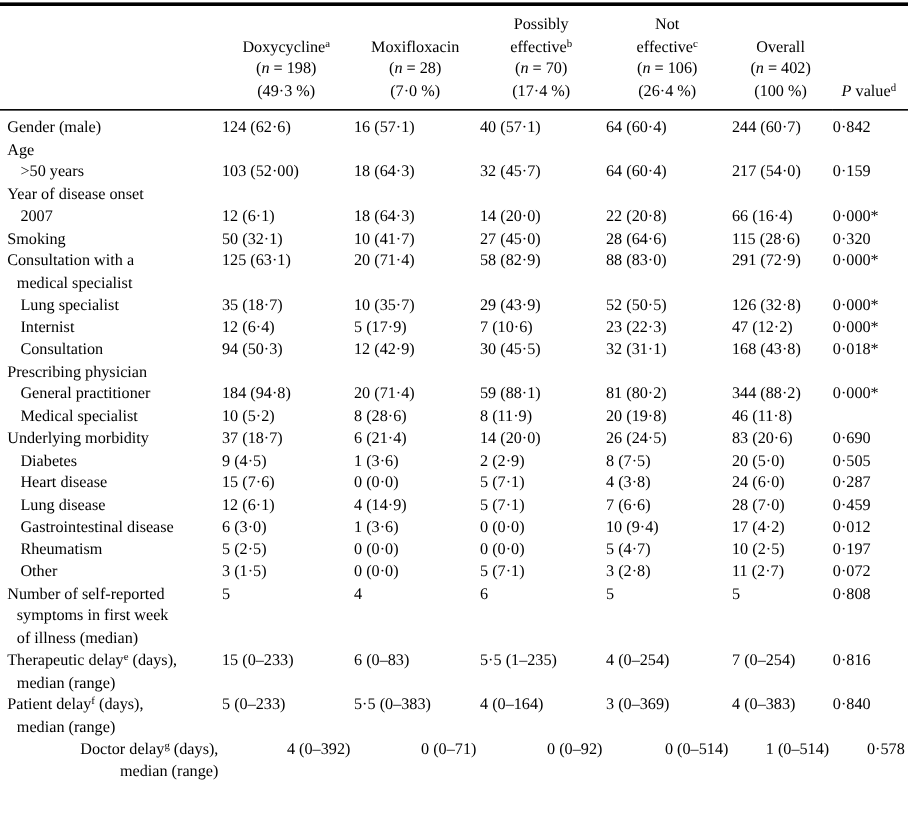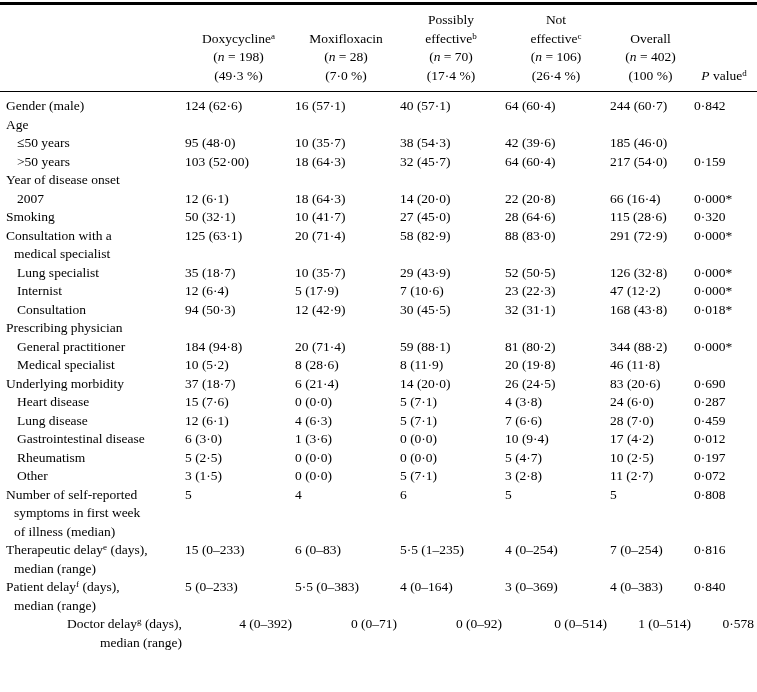--- a/index.html
+++ b/index.html
@@ -89,31 +89,20 @@
           </th>
           <td></td>
           <td></td>
           <td></td>
           <td></td>
           <td></td>
           <td></td>
         </tr>
         <tr>
           <th class="lbl ind1">
-            <span class="lab-line">≤50 years</span>
-          </th>
-          <td>95 (48·0)</td>
-          <td>10 (35·7)</td>
-          <td>38 (54·3)</td>
-          <td>42 (39·6)</td>
-          <td>185 (46·0)</td>
-          <td></td>
-        </tr>
-        <tr>
-          <th class="lbl ind1">
             <span class="lab-line">&gt;50 years</span>
           </th>
           <td>103 (52·00)</td>
           <td>18 (64·3)</td>
           <td>32 (45·7)</td>
           <td>64 (60·4)</td>
           <td>217 (54·0)</td>
           <td>0·159</td>
         </tr>
         <tr>
@@ -233,35 +222,46 @@
           </th>
           <td>37 (18·7)</td>
           <td>6 (21·4)</td>
           <td>14 (20·0)</td>
           <td>26 (24·5)</td>
           <td>83 (20·6)</td>
           <td>0·690</td>
         </tr>
         <tr>
           <th class="lbl ind1">
+            <span class="lab-line">Diabetes</span>
+          </th>
+          <td>9 (4·5)</td>
+          <td>1 (3·6)</td>
+          <td>2 (2·9)</td>
+          <td>8 (7·5)</td>
+          <td>20 (5·0)</td>
+          <td>0·505</td>
+        </tr>
+        <tr>
+          <th class="lbl ind1">
             <span class="lab-line">Heart disease</span>
           </th>
           <td>15 (7·6)</td>
           <td>0 (0·0)</td>
           <td>5 (7·1)</td>
           <td>4 (3·8)</td>
           <td>24 (6·0)</td>
           <td>0·287</td>
         </tr>
         <tr>
           <th class="lbl ind1">
             <span class="lab-line">Lung disease</span>
           </th>
           <td>12 (6·1)</td>
-          <td>4 (6·3)</td>
+          <td>4 (14·9)</td>
           <td>5 (7·1)</td>
           <td>7 (6·6)</td>
           <td>28 (7·0)</td>
           <td>0·459</td>
         </tr>
         <tr>
           <th class="lbl ind1">
             <span class="lab-line">Gastrointestinal disease</span>
           </th>
           <td>6 (3·0)</td>

